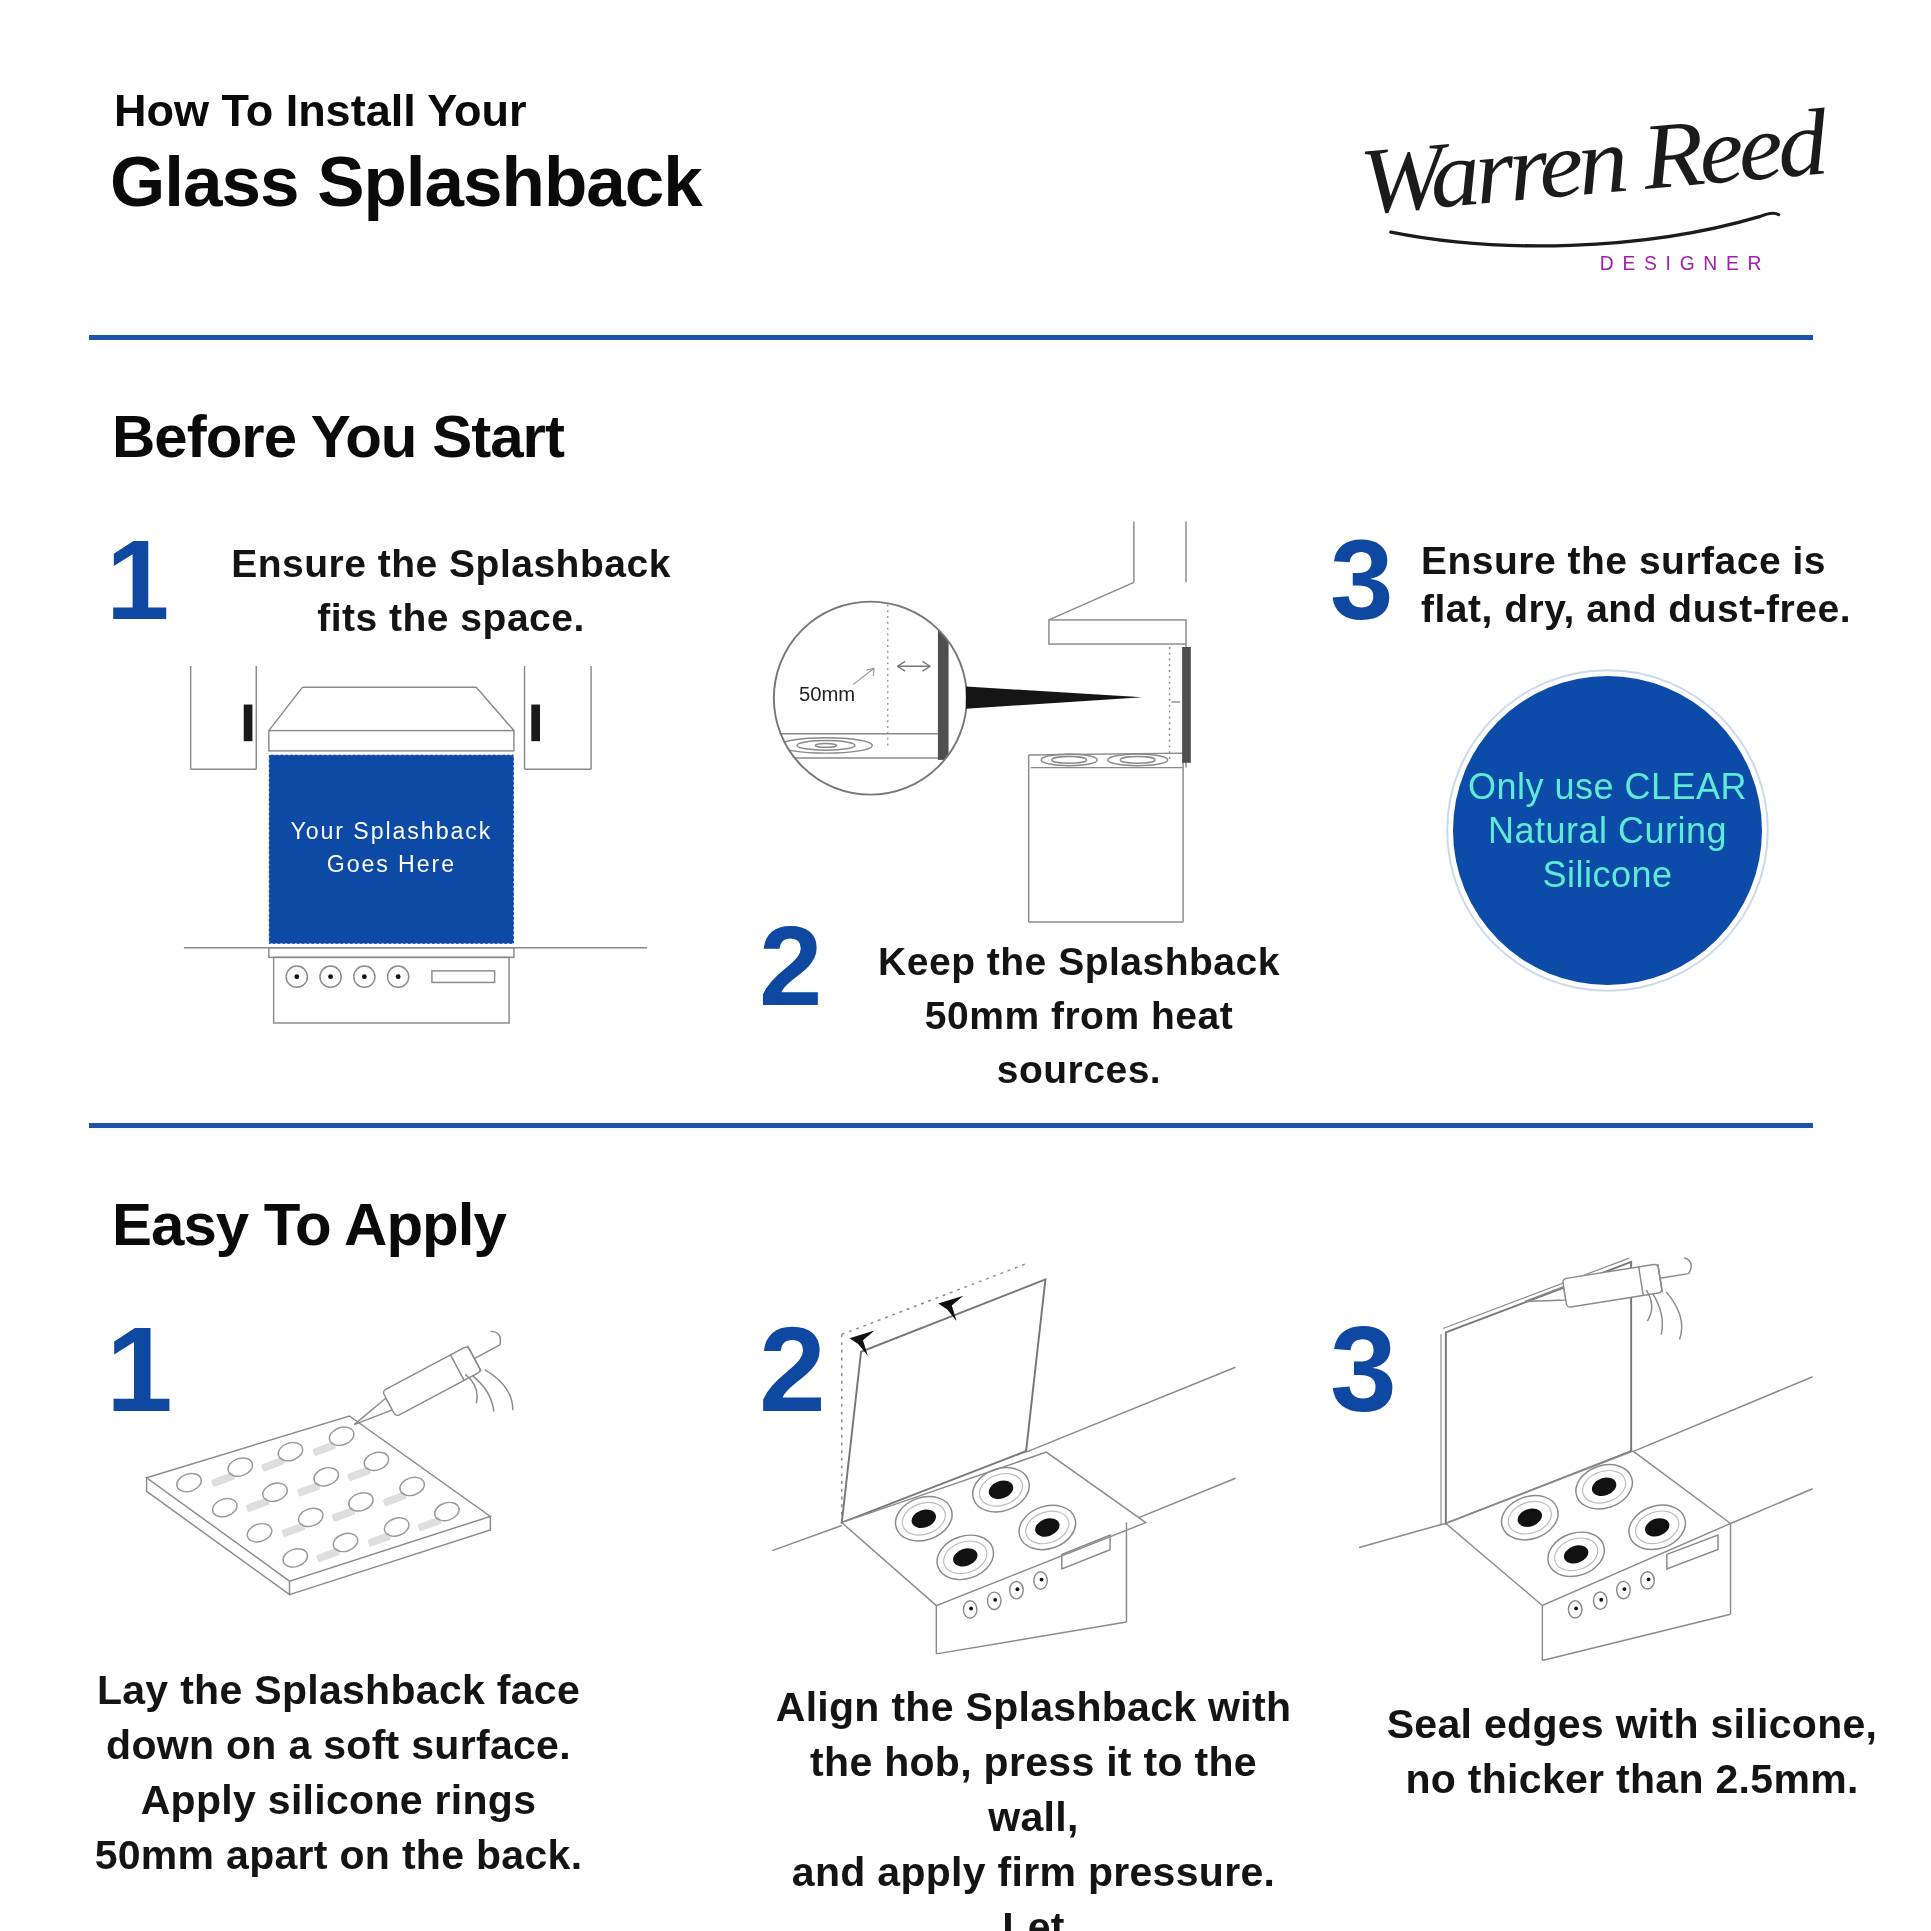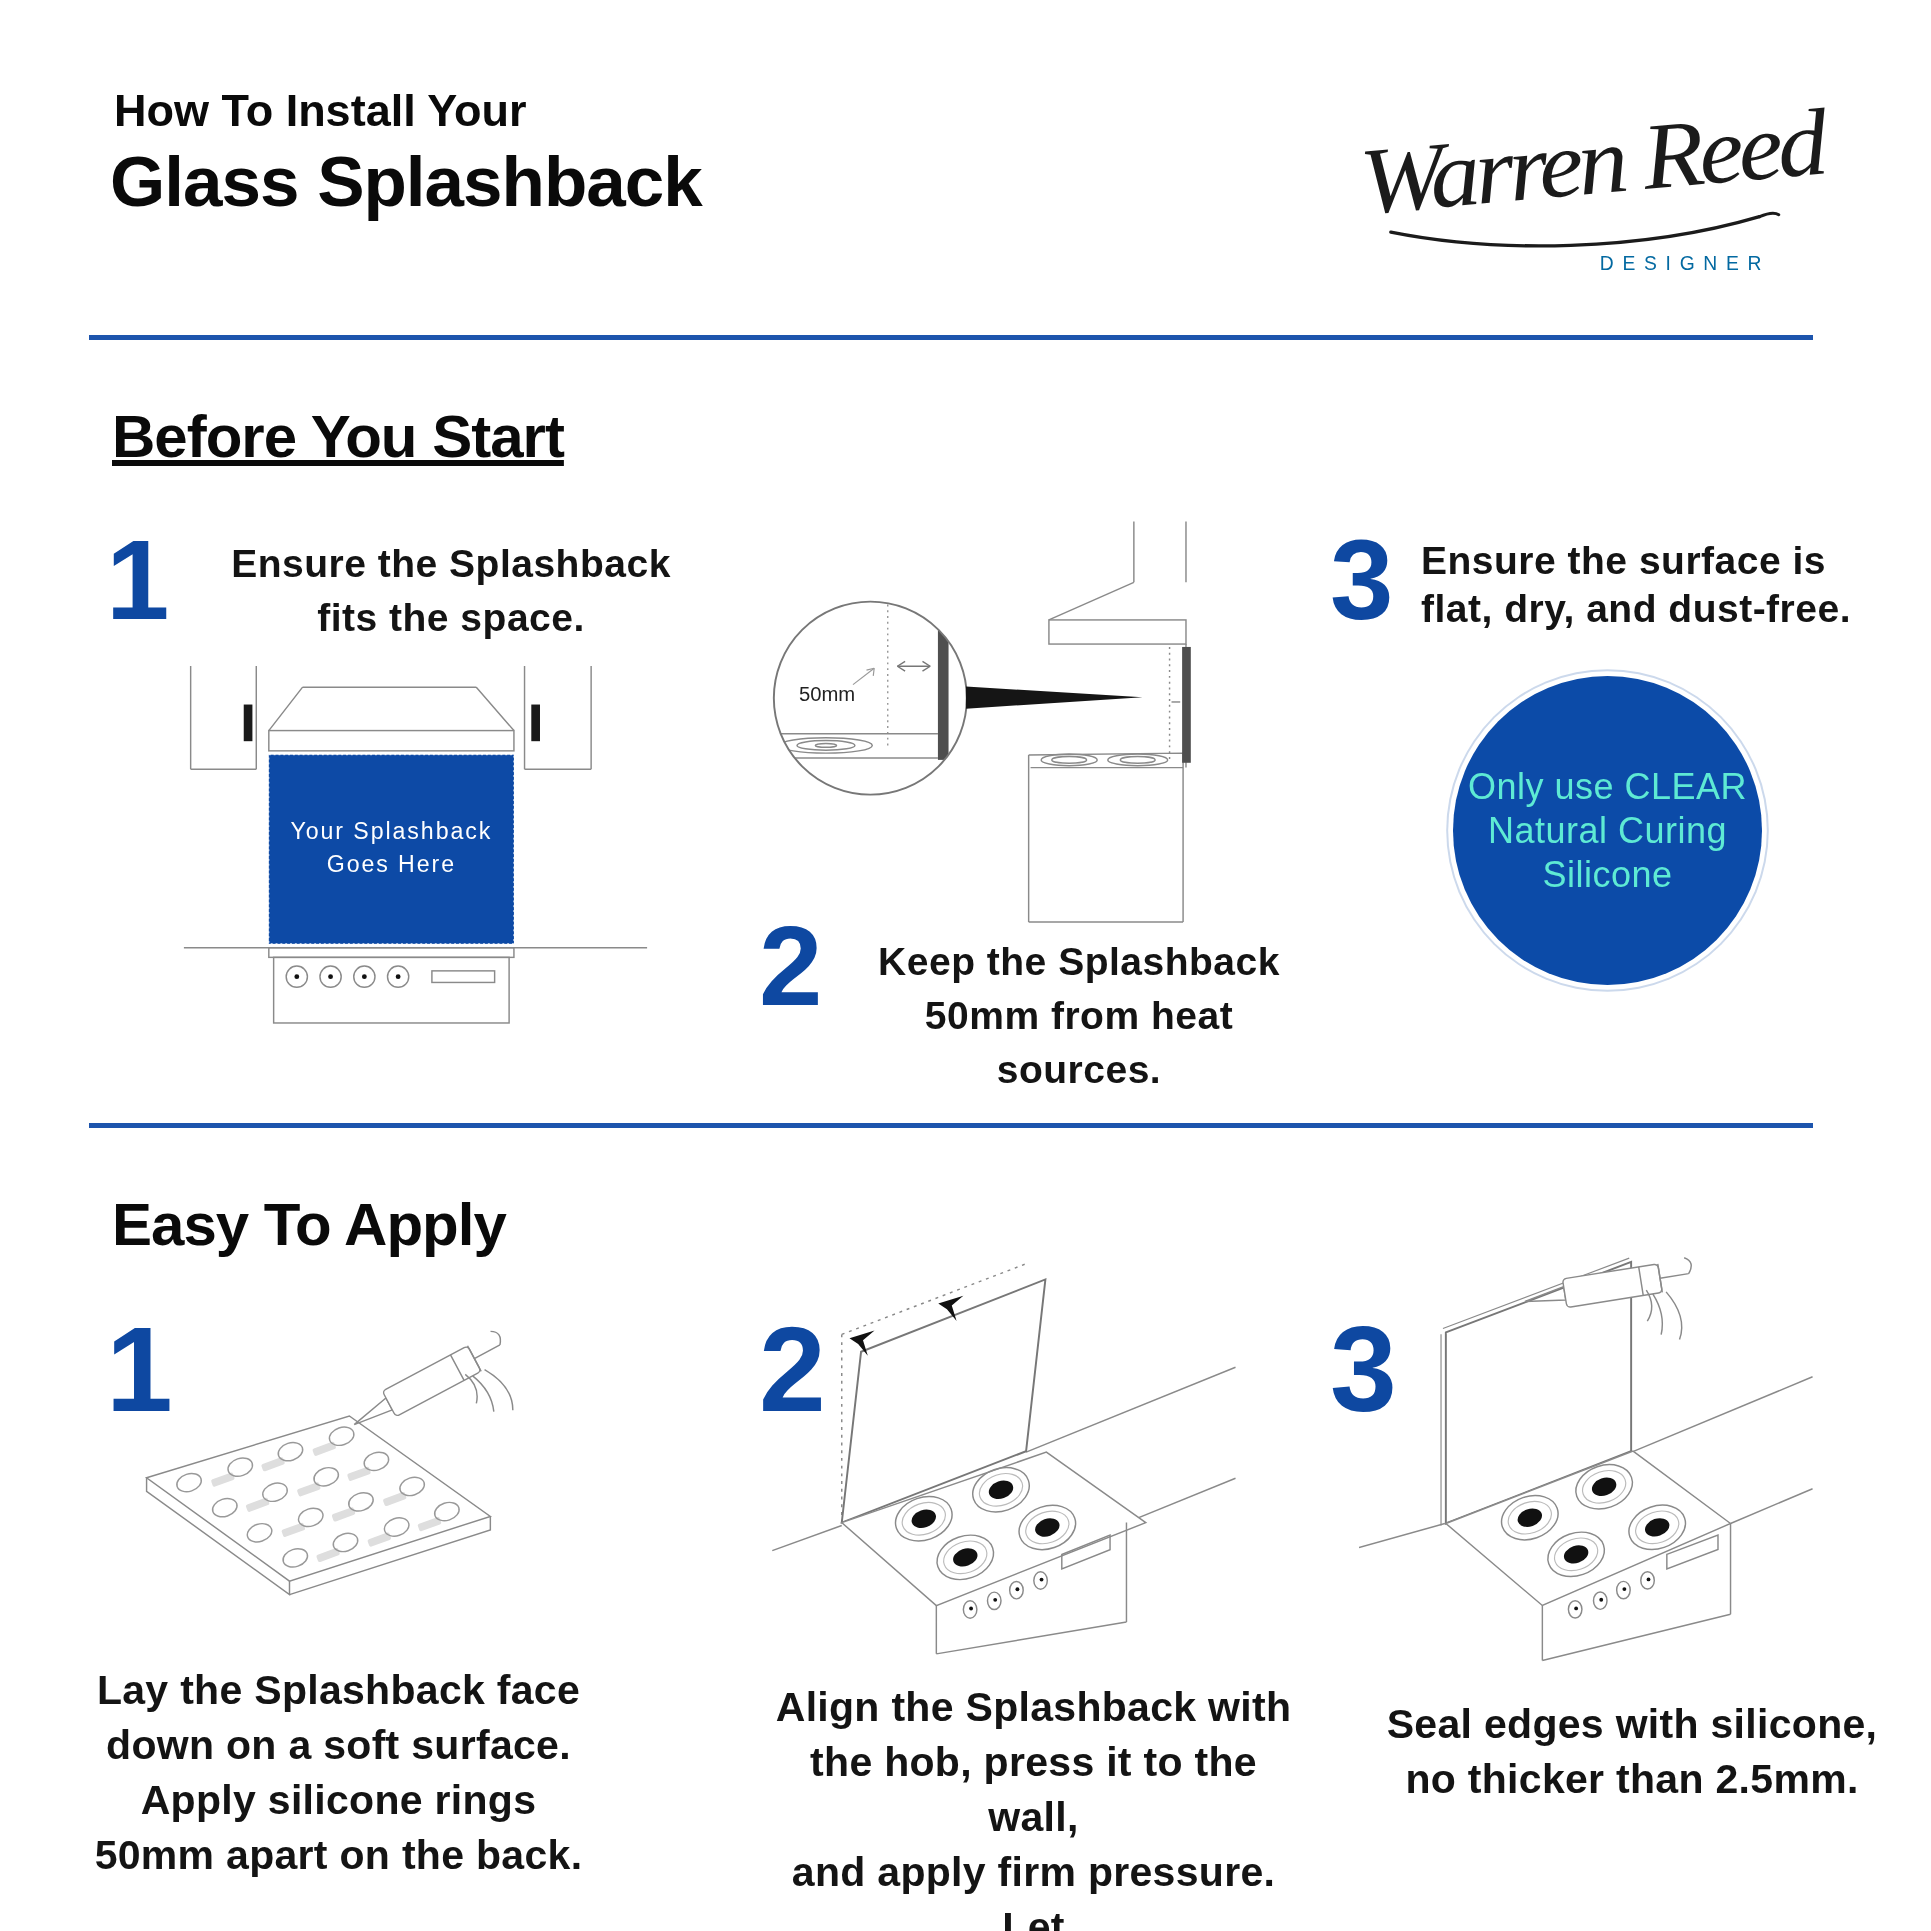--- a/index.html
+++ b/index.html
@@ -20,21 +20,21 @@
   .step-text { font-size:39px; font-weight:700; letter-spacing:0.5px; line-height:54px; color:#141414; }
   .step-text.center { text-align:center; }
   .step3-text { line-height:48px; }
   .caption { font-size:41px; font-weight:700; letter-spacing:0.3px; line-height:55px; text-align:center; color:#141414; }
   .silicone-circle {
     left:1453px; top:676px; width:309px; height:309px; border-radius:50%;
     background:#0c4ba8; box-shadow:0 0 0 4.8px #ffffff, 0 0 0 6.8px #ccd9ec;
     display:flex; flex-direction:column; align-items:center; justify-content:center;
   }
   .silicone-circle .line { color:#5eead4; font-size:36px; font-weight:400; letter-spacing:0.5px; line-height:44px; text-align:center; }
-  .designer { left:1540px; top:253px; width:290px; text-align:center; font-size:19.3px; letter-spacing:8.7px; color:#0369a1; font-weight:400; }
+  .designer { left:1540px; top:253px; width:290px; text-align:center; font-size:19.3px; letter-spacing:8.7px; color:#a21caf; font-weight:400; }
   svg text { font-family:"Liberation Sans", sans-serif; }
   .sig-name { font-family:"Liberation Serif", serif; font-style:italic; }
 </style>
 </head>
 <body>
 
 <div class="canvas">
 
   <div class="abs title-small">How To Install Your</div>
   <div class="abs title-large">Glass Splashback</div>
@@ -43,21 +43,21 @@
     <svg width="541" height="193" viewBox="0 0 560 200">
       <text class="sig-name" x="280" y="128" text-anchor="middle" font-size="98" letter-spacing="-5" fill="#1b1b1b" transform="rotate(-5 280 120)" textLength="480" lengthAdjust="spacingAndGlyphs">Warren Reed</text>
       <path d="M70,168 C180,190 330,188 452,152" stroke="#1b1b1b" stroke-width="3.5" fill="none" stroke-linecap="round"></path>
       <path d="M452,152 q14,-6 20,-2" stroke="#1b1b1b" stroke-width="3" fill="none" stroke-linecap="round"></path>
     </svg>
   </div>
   <div class="abs designer">DESIGNER</div>
 
   <div class="abs divider d1"></div>
 
-  <div class="abs section-heading" style="left:112px; top:402px;text-decoration:underline;">Before You Start</div>
+  <div class="abs section-heading" style="left:112px; top:402px;">Before You Start</div>
 
   <div class="abs step-number num-top" style="left:106px; top:529px;">1</div>
   <div class="abs step-text center" style="left:224px; top:537px; width:454px;">
     <div>Ensure the Splashback</div>
     <div>fits the space.</div>
   </div>
 
   <div class="abs" style="left:145px; top:664px;">
     <svg width="541" height="386" viewBox="0 0 560 400">
       <g stroke="#8a8a8a" stroke-width="1.5" fill="none">

